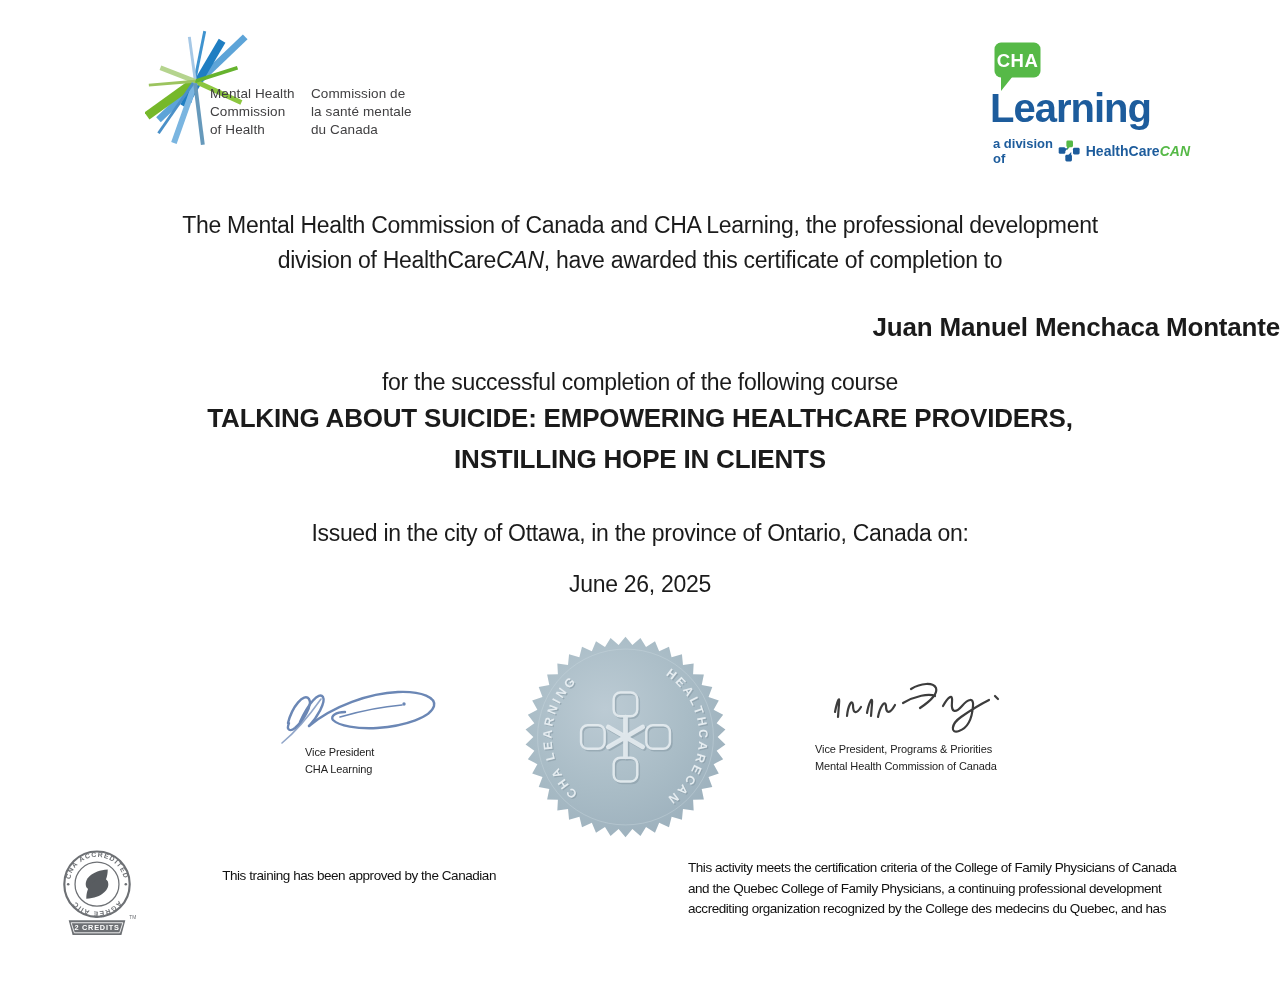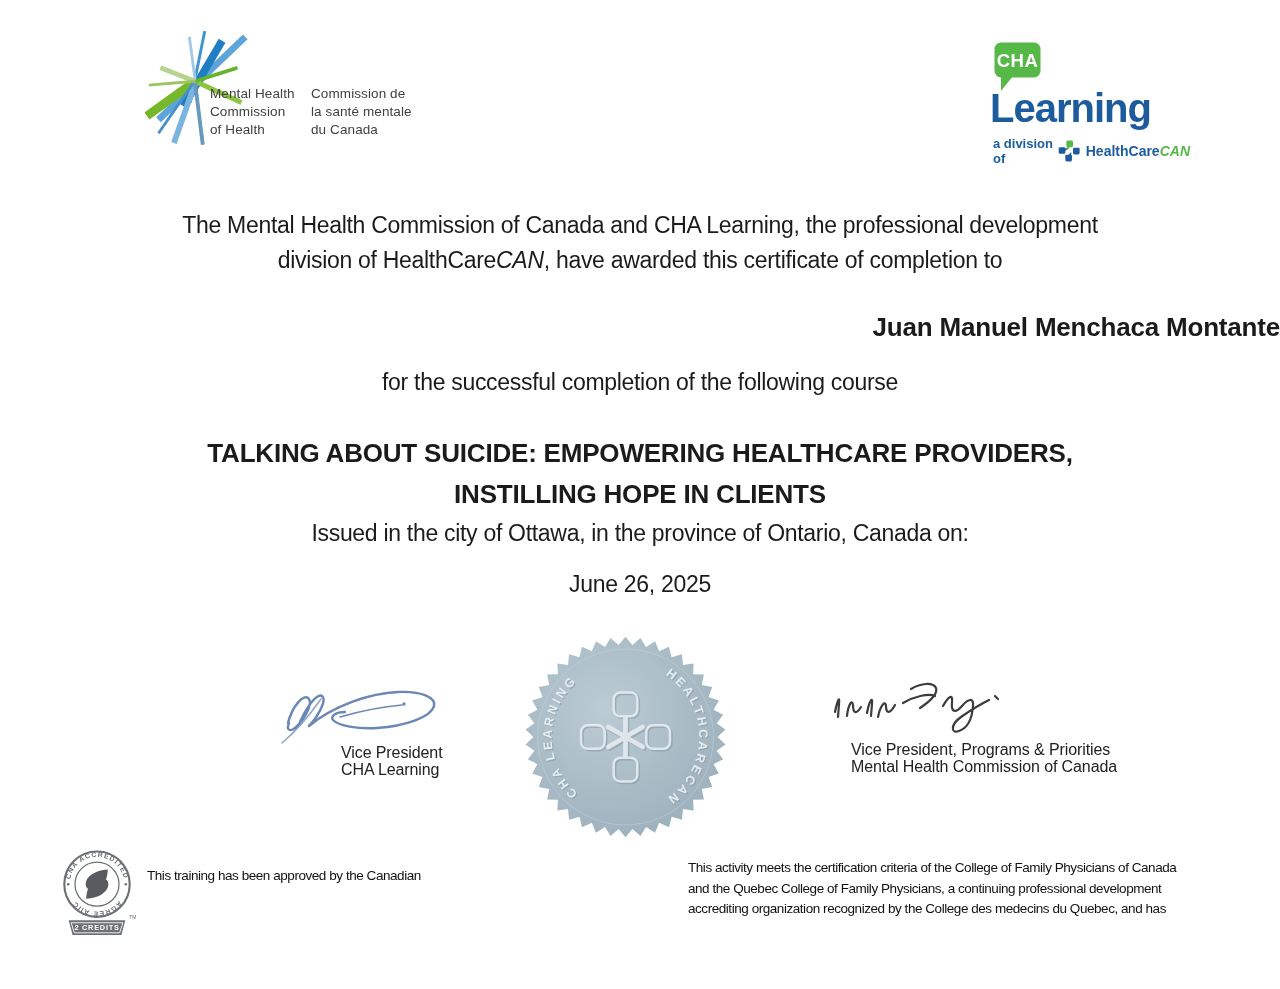--- a/index.html
+++ b/index.html
@@ -25,21 +25,21 @@
 
   
   .center-line{left:0;right:0;text-align:center;white-space:nowrap;}
   .intro{font-size:23px;letter-spacing:-.3px;line-height:35px;}
   .name-line{font-size:26px;font-weight:bold;letter-spacing:-.2px;line-height:30px;}
   .plain-line{font-size:23px;letter-spacing:-.3px;line-height:28px;}
   .course-title{left:0;right:0;text-align:center;font-size:26px;font-weight:bold;
     line-height:41px;letter-spacing:-.2px;max-width:1000px;margin:0 auto;}
 
   
-  .sig-caption{font-size:16px;line-height:17px;color:#222;letter-spacing:-.1px;margin-left:36px;}
+  .sig-caption{font-size:11px;line-height:17px;color:#222;letter-spacing:-.1px;}
 
   
   .seal-text{font-size:13px;font-weight:bold;letter-spacing:3px;}
   .seal-text-light{fill:var(--seal-emboss);}
   .seal-text-shadow{fill:#8699a4;}
 
   
   .footnote{font-size:13.5px;line-height:20.5px;letter-spacing:-.45px;color:#111;}
   .footnote b{font-weight:bold;}
 
@@ -103,21 +103,21 @@
         <polygon points="10,12 10,16.5 14.5,12" fill="var(--brand-blue)"></polygon>
       </svg>
       <span><span class="hc-word">HealthCare</span><span class="hc-can">CAN</span></span>
     </div>
   </div>
 
   <div class="abs center-line name-line" style="top:312px;text-align:right;">Juan Manuel Menchaca Montante</div>
 
   <div class="abs center-line plain-line" style="top:368px;">for the successful completion of the following course</div>
 
-  <div class="abs course-title" style="top:433px;">TALKING ABOUT SUICIDE: EMPOWERING HEALTHCARE PROVIDERS, INSTILLING HOPE IN CLIENTS</div>
+  <div class="abs course-title" style="top:398px;">TALKING ABOUT SUICIDE: EMPOWERING HEALTHCARE PROVIDERS, INSTILLING HOPE IN CLIENTS</div>
 
   <div class="abs center-line plain-line" style="top:519px;">Issued in the city of Ottawa, in the province of Ontario, Canada on:</div>
 
   <div class="abs center-line plain-line" style="top:570px;">June 26, 2025</div>
 
   <svg class="abs" style="left:278px;top:676px;" width="165" height="70" viewBox="0 0 165 70">
     <g fill="none" stroke="var(--signature-blue)" stroke-width="2.4" stroke-linecap="round">
       <path d="M10,47 C14,31 26,16 31,23 C35,29 25,45 17,52 C12,56 8,54 11,47"></path>
       <path d="M22,46 C30,28 41,15 45,21 C48,26 39,42 31,50"></path>
       <path d="M31,50 C55,30 92,17 120,16 C145,15 158,22 156,30 C153,41 128,50 99,52 C79,53 61,50 55,44 C52,40 58,36 67,36"></path>
@@ -225,21 +225,21 @@
       <path d="M31,55 C47,54 56,45 53,37 C51,33 45,33 40,36 C33,41 31,48 31,55 Z"></path>
     </g>
     <text x="75" y="76" font-size="5" fill="var(--badge-gray)" font-family="Liberation Sans, sans-serif">TM</text>
     <g>
       <polygon points="13,77 71,77 67,92 17,92" fill="var(--badge-gray)"></polygon>
       <polygon points="15.5,79.5 68.5,79.5 65.2,89.8 18.8,89.8" fill="none" stroke="#ffffff" stroke-width="0.9"></polygon>
       <text class="badge-banner-text" x="42" y="87.3" text-anchor="middle" font-family="Liberation Sans, sans-serif">2 CREDITS</text>
     </g>
   </svg>
 
-  <div class="abs footnote" style="left:147px;top:866px;width:330px;">
+  <div class="abs footnote" style="left:166px;top:866px;width:330px;text-align:right;">
       <div><span>This training has been approved by the Canadian</span></div>
     </div>
 
   <div class="abs footnote" style="left:688px;top:858px;width:580px;">
       <div><span>This activity meets the certification criteria of the College of Family Physicians of Canada</span></div>
       <div><span>and the Quebec College of Family Physicians, a continuing professional development</span></div>
       <div><span>accrediting organization recognized by the College des medecins du Quebec, and has</span></div>
     </div>
 
 </div>

